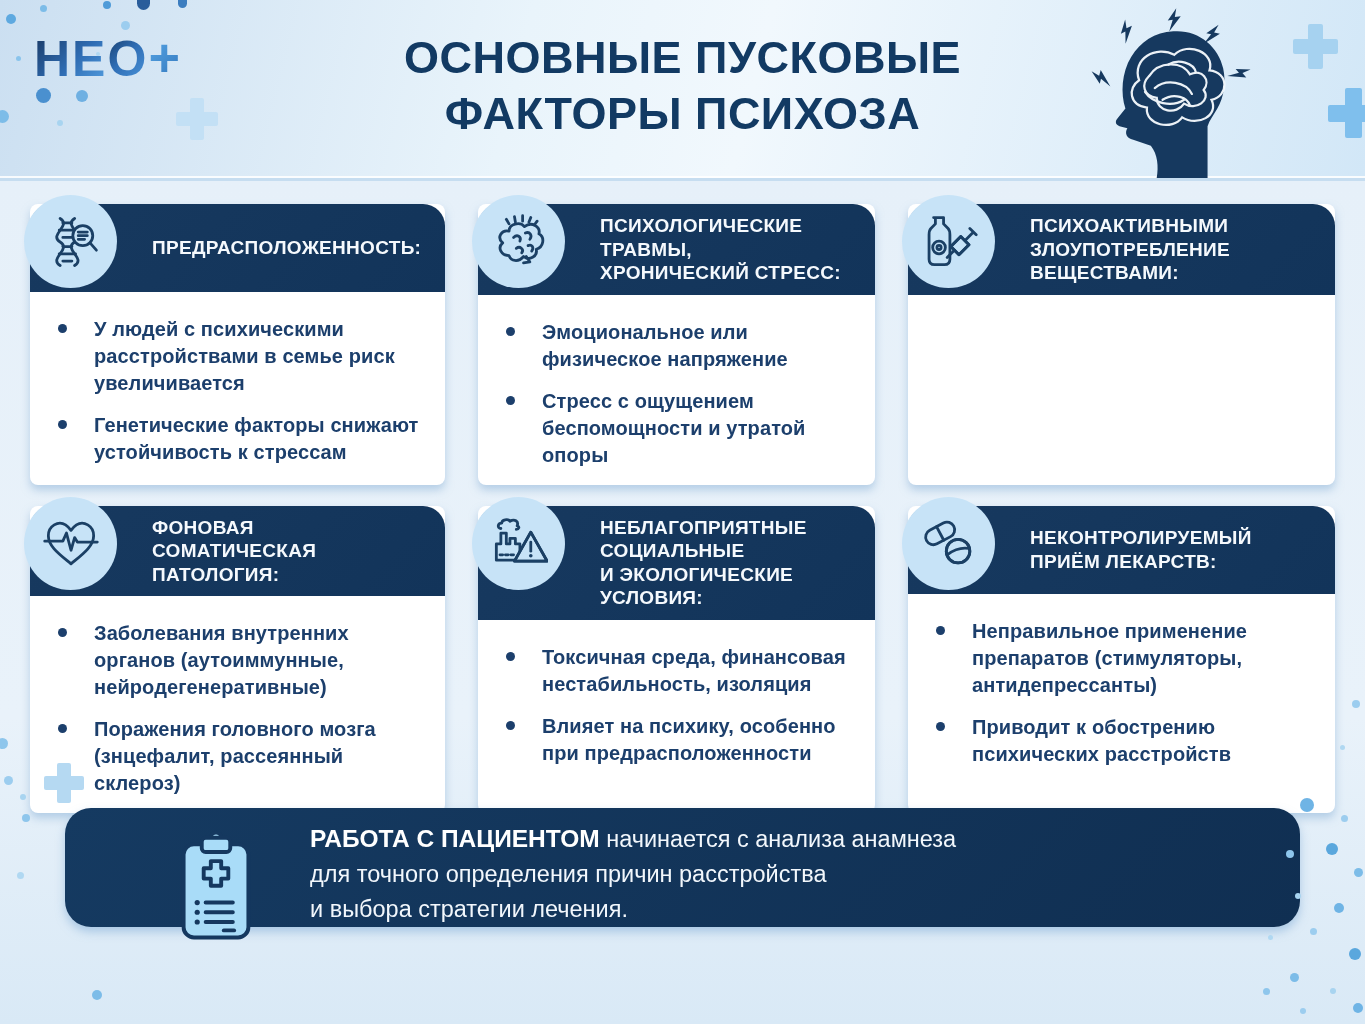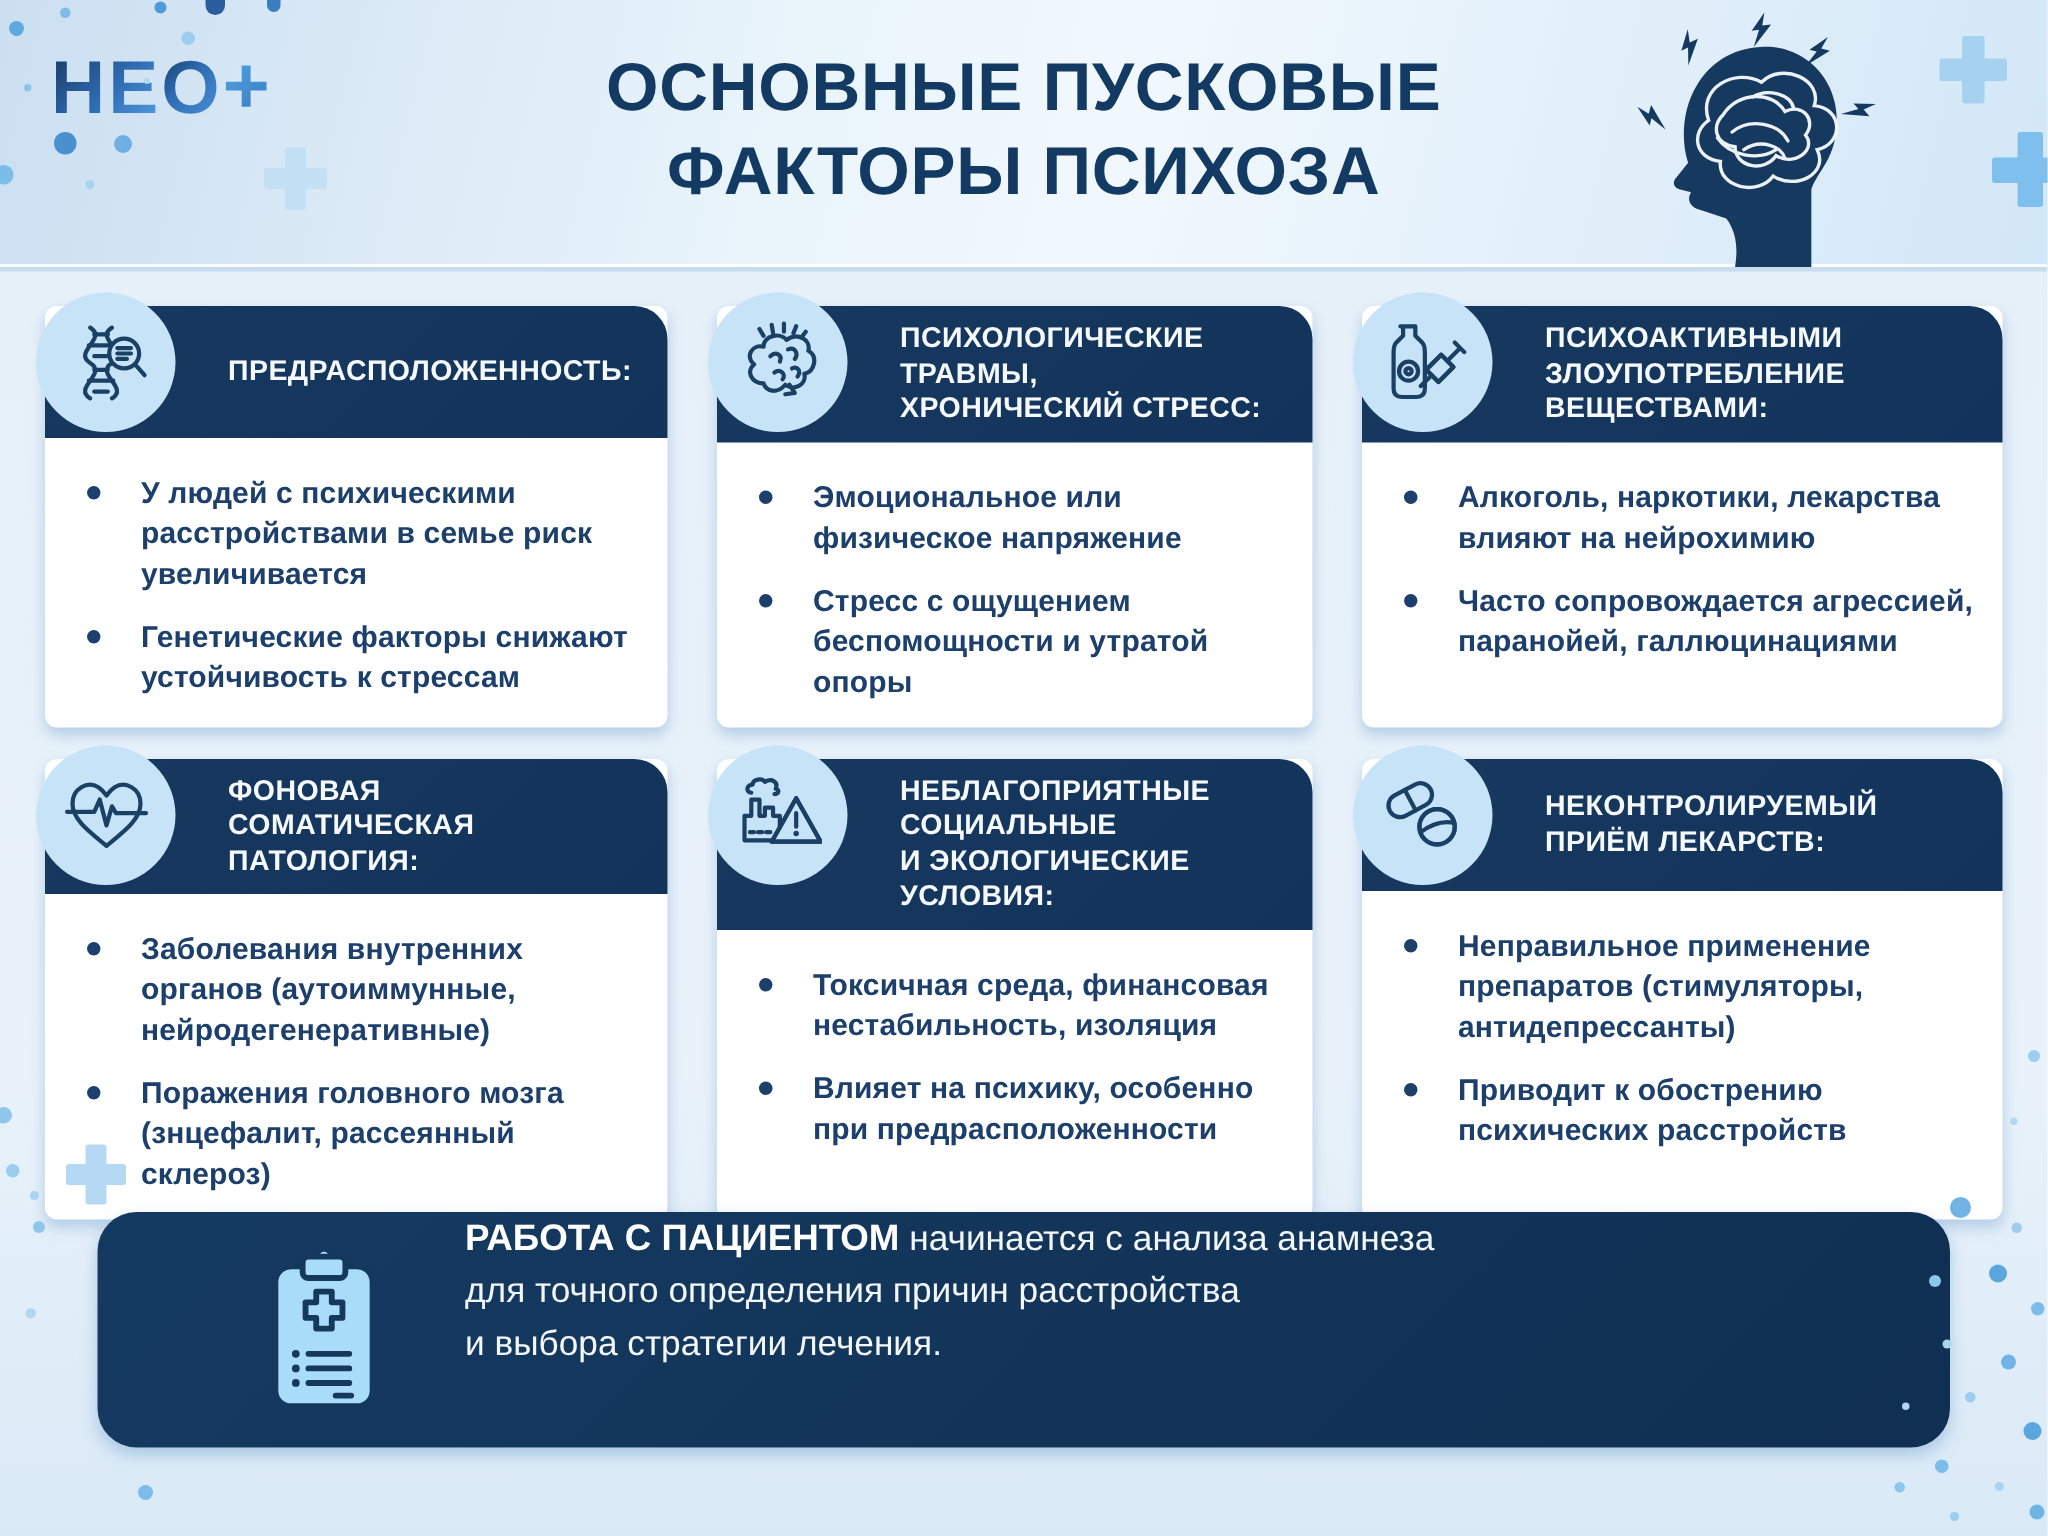--- a/index.html
+++ b/index.html
@@ -56,24 +56,24 @@
     position:absolute; left:-6px; top:-9px; width:93px; height:93px; border-radius:50%;
     background:#c7e3f7; display:flex; align-items:center; justify-content:center; z-index:2;
   }
   .icon-circle svg { width:58px; height:58px; }
   .card-body { padding:24px 18px 16px 28px; display:flex; flex-direction:column; gap:15px; }
   .bullet { display:flex; gap:27px; }
   .bullet-dot { width:9px; height:9px; border-radius:50%; background:#1c3f6c; margin-top:8px; flex:0 0 auto; }
   .bullet-text { color:#1c3f6c; font-size:20px; font-weight:700; line-height:27px; letter-spacing:.1px; }
   
   .banner {
-    position:absolute; left:65px; top:808px; width:1235px; height:157px;
+    position:absolute; left:65px; top:808px; width:1235px; height:119px;
     background:linear-gradient(135deg,#153a61 0%,#102f52 100%); border-radius:26px;
     box-shadow:0 5px 10px rgba(128,172,214,.55);
-    display:flex; align-items:flex-start;
+    display:flex; align-items:flex-end;
   }
   .banner svg { position:absolute; left:108px; top:22px; width:86px; height:114px; }
   .banner-text { margin-left:245px; color:#f2f7fc; font-size:23.5px; line-height:35px; }
   .banner-text .f-line { display:block; }
   .banner-lead { font-weight:700; color:#ffffff; font-size:24.5px; }
   
   svg.line-icon * { fill:none; stroke:#1b4065; stroke-width:3.1; stroke-linecap:round; stroke-linejoin:round; }
   svg.line-icon .fill-bg { fill:#c7e3f7; }
   svg.line-icon .fill-ink { fill:#1b4065; stroke:none; }
 </style>
@@ -181,30 +181,20 @@
             <circle cx="21" cy="38" r="7"></circle>
             <circle cx="21" cy="38" r="2.3"></circle>
             <path class="fill-bg" d="M34 37 L45 26 L54 35 L43 46 Z"></path>
             <path d="M34 37 L45 26 L54 35 L43 46 Z"></path>
             <path d="M38 41 L30 49 M50 30 L59 21 M55 17 L62 24"></path>
           </svg>
         </div>
         <span class="card-title-line">ПСИХОАКТИВНЫМИ</span>
         <span class="card-title-line">ЗЛОУПОТРЕБЛЕНИЕ</span>
         <span class="card-title-line">ВЕЩЕСТВАМИ:</span>
-      </div>
-      <div class="card-body">
-        <div class="bullet">
-            <span class="bullet-dot"></span>
-            <span class="bullet-text">Алкоголь, наркотики, лекарства влияют на нейрохимию</span>
-          </div>
-        <div class="bullet">
-            <span class="bullet-dot"></span>
-            <span class="bullet-text">Часто сопровождается агрессией, паранойей, галлюцинациями</span>
-          </div>
       </div>
     </div>
 
     <div class="card">
       <div class="card-header">
         <div class="icon-circle">
           <svg class="line-icon" viewBox="0 0 64 64">
             <path d="M32 55 C20 45 7 36 7 24 C7 13 18 7 26 12 C29 14 32 18 32 18 C32 18 35 14 38 12 C46 7 57 13 57 24 C57 36 44 45 32 55 Z"></path>
             <path d="M3 30 H17 L23 30 L27 21 L32 40 L36 26 L39 31 H61"></path>
           </svg>

